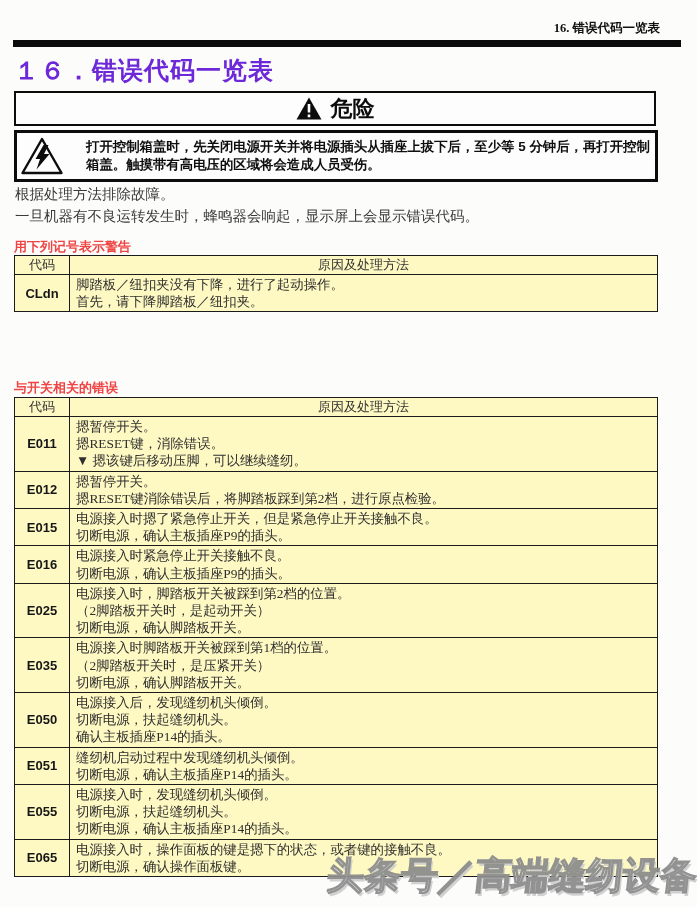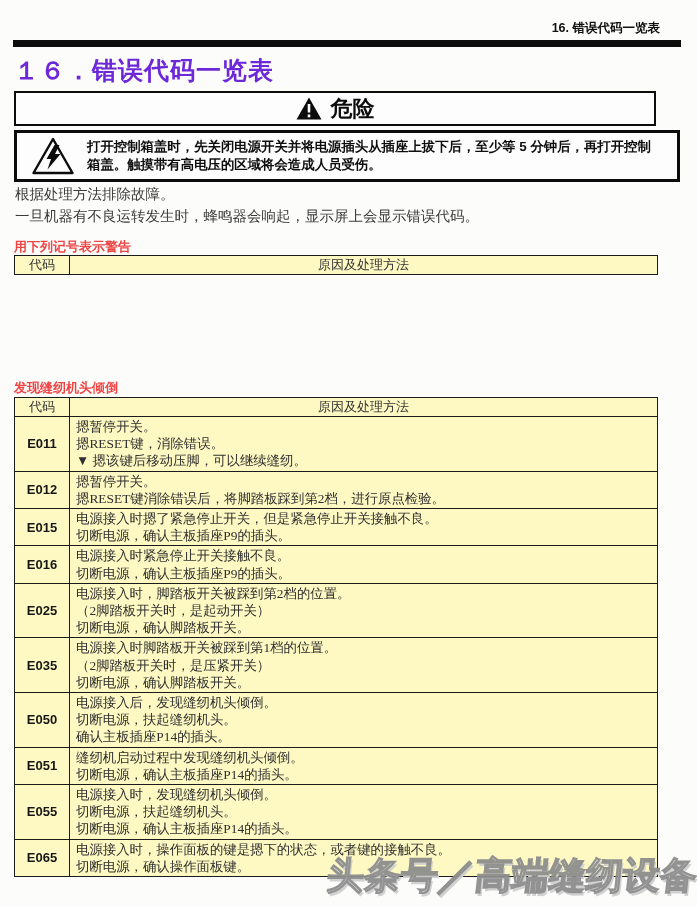--- a/index.html
+++ b/index.html
@@ -4,21 +4,21 @@
 <style>
   html,body{margin:0;padding:0;background:#e8e8e8;}
   .page{
     position:relative; width:697px; height:907px; background:#fcfcfb;
     font-family:"Liberation Serif","DejaVu Serif",serif; color:#232323;
     overflow:hidden; margin:0 auto;
   }
 
   .hdr-small{
     position:absolute; top:20px; right:37px;
-    font-family:Liberation Sans, sans-serif;
+    font-family:Liberation Serif, serif;
     font-weight:bold; font-size:12.5px; color:#101010;
   }
   .hdr-bar{position:absolute; top:40px; left:13px; width:668px; height:7px; background:#0c0c0c;}
 
   .page-title{
     position:absolute; top:54px; left:14px;
     font-family:"Liberation Sans","DejaVu Sans",sans-serif;
     font-weight:bold; font-size:25px; color:#6d28d9; letter-spacing:1px;
   }
 
@@ -28,21 +28,21 @@
     display:flex; align-items:center; justify-content:center; gap:9px;
   }
   .danger-label{
     font-family:Liberation Serif, serif;
     font-weight:bold; font-size:22px; color:#0c0c0c;
   }
 
   .hv-box{
     position:absolute; top:130px; left:14px; width:630px; height:44px;
     border:3px solid #0c0c0c; background:#fdfdfd;
-    display:flex; align-items:center; padding:1px 15px; gap:13px;
+    display:flex; align-items:center; padding:1px 4px; gap:23px;
   }
   .hv-text{
     font-family:"Liberation Sans","DejaVu Sans",sans-serif;
     font-weight:bold; font-size:13.4px; line-height:18px; color:#0e0e0e;
   }
 
   .intro{
     position:absolute; top:184px; left:15px; width:640px;
     font-size:14.5px; line-height:21.5px; color:#3a3a3a;
   }
@@ -129,24 +129,29 @@
   <table class="codes t1">
     <colgroup>
         <col class="c-code">
         <col>
       </colgroup>
     <tbody>
       <tr>
         <td class="hcell">代码</td>
         <td class="hcell">原因及处理方法</td>
       </tr>
+      <tr>
+        <td class="code">CLdn</td>
+        <td class="desc">脚踏板／纽扣夹没有下降，进行了起动操作。
+首先，请下降脚踏板／纽扣夹。</td>
+      </tr>
     </tbody>
   </table>
 
-  <div class="sec-heading sec2">发现缝纫机头倾倒</div>
+  <div class="sec-heading sec2">与开关相关的错误</div>
 
   <table class="codes t2">
     <colgroup>
         <col class="c-code">
         <col>
       </colgroup>
     <tbody>
       <tr>
         <td class="hcell">代码</td>
         <td class="hcell">原因及处理方法</td>

